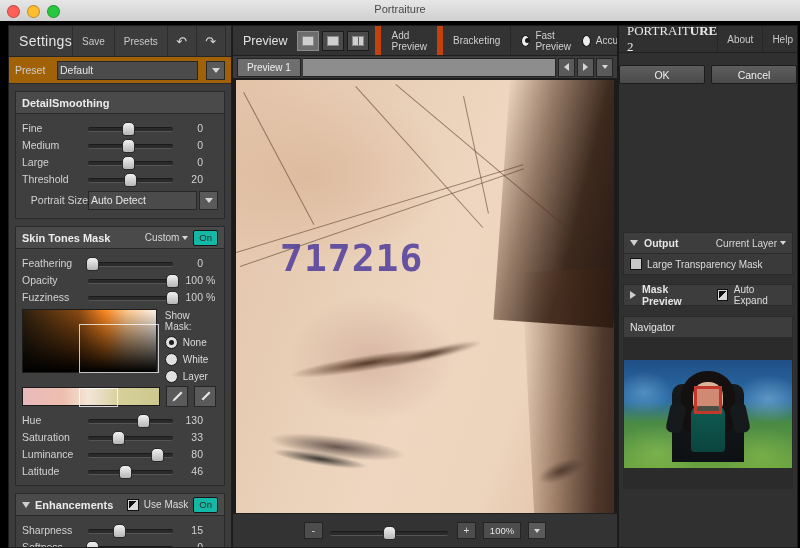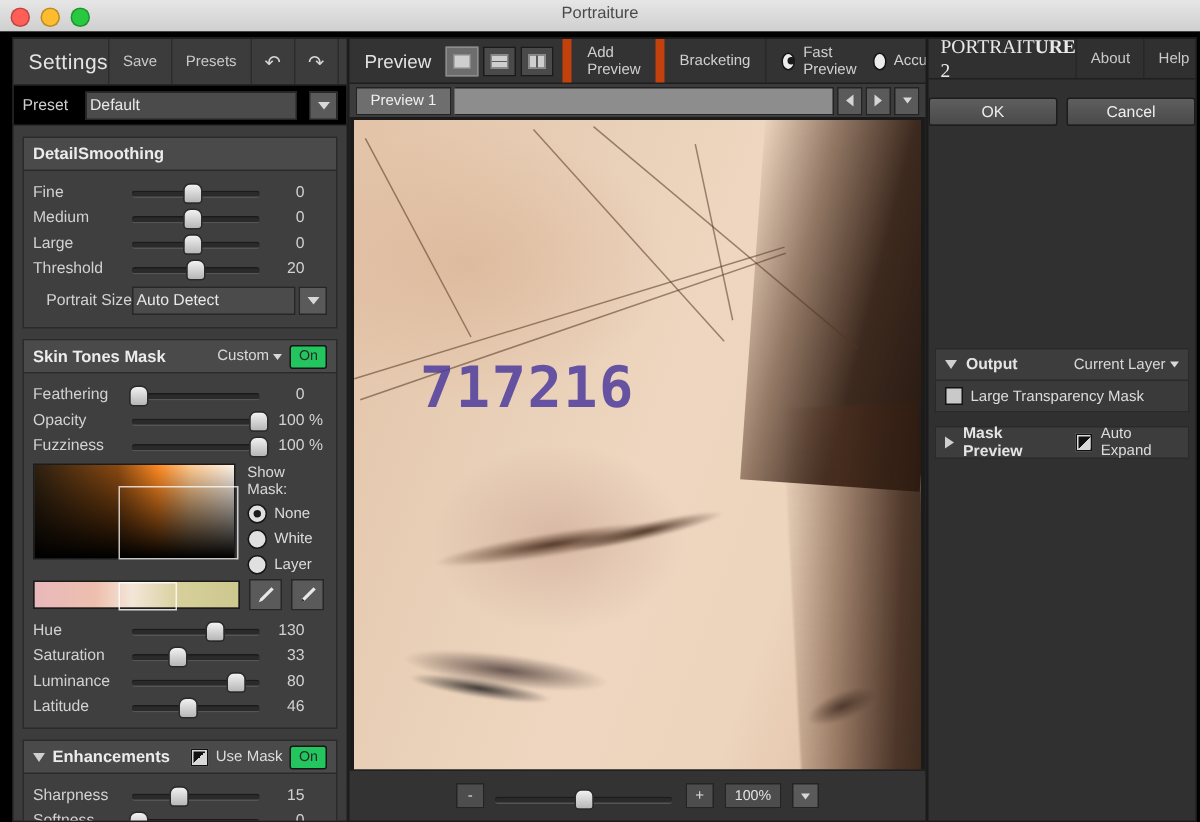--- a/index.html
+++ b/index.html
@@ -44,21 +44,21 @@
   }
   .hbtn{
     flex:0 0 auto;height:30px;padding:0 9px;display:flex;align-items:center;justify-content:center;
     font-size:10px;color:#c9c9c9;border-left:1px solid #2c2c2c;
   }
   .hbtn.ico{width:28px;padding:0;font-size:13px;color:#d6d6d6;}
   .hsep{flex:1 1 auto;}
 
   .preset-row{
     height:26px;display:flex;align-items:center;padding:0 6px;gap:6px;
-    border-bottom:1px solid #2c2c2c;background:#000000;
+    border-bottom:1px solid #2c2c2c;background:#a16207;
   }
   .preset-row .lab{font-size:10.5px;color:#cfcfcf;width:36px;}
   .combo{
     flex:1;height:17px;background:#4b4b4b;border:1px solid #272727;
     display:flex;align-items:center;position:relative;
   }
   .combo .val{font-size:10.5px;color:#e8e8e8;padding-left:2px;}
   .combo-arrow{
     width:17px;height:17px;background:#5a5a5a;border:1px solid #272727;
     margin-left:2px;display:flex;align-items:center;justify-content:center;flex:0 0 auto;
@@ -71,21 +71,21 @@
     height:21px;background:#4a4a4a;border-bottom:1px solid #2a2a2a;
     display:flex;align-items:center;padding:0 6px;gap:5px;
   }
   .sec-head .name{font-size:11px;color:#ececec;font-weight:bold;}
   .sec-head .sp{flex:1;}
   .tri{width:0;height:0;border-top:4px solid transparent;border-bottom:4px solid transparent;border-left:6px solid #cfcfcf;}
   .tri.open{border-left:4px solid transparent;border-right:4px solid transparent;border-top:6px solid #cfcfcf;border-bottom:0;}
   .mini-combo{display:flex;align-items:center;gap:3px;}
   .mini-combo .mv{font-size:10px;color:#d8d8d8;}
   .onbtn{
-    background:#22c55e;color:#2a2a2a;font-size:9.5px;border:1px solid #151515;
+    background:#14b8a6;color:#2a2a2a;font-size:9.5px;border:1px solid #151515;
     padding:0 5px;height:14px;line-height:14px;border-radius:2px;
   }
   .chk{width:10px;height:10px;background:#d9d9d9;border:1px solid #111;display:inline-block;position:relative;}
   .chk.on::after{content:"";position:absolute;left:1px;top:1px;width:8px;height:8px;
     background:linear-gradient(135deg,#111 0 50%,#d9d9d9 50% 100%);}
   .chk.empty{background:#c9c9c9;}
   .chk-lab{font-size:10px;color:#dcdcdc;}
 
   .rows{padding:5px 0 6px 0;}
   .row{display:flex;align-items:center;height:17px;padding:0 6px;}
@@ -596,16 +596,33 @@
       <div class="rsec" style="margin-top:9px">
         <div class="rsec-head">
           <span class="tri"></span>
           <span class="n">Mask Preview</span>
           <span class="sp"></span>
           <span class="chk on"></span>
           <span class="chk-lab">Auto Expand</span>
         </div>
       </div>
 
+      <div class="navsec">
+        <div class="nav-head">
+          <span class="n">Navigator</span>
+        </div>
+        <div class="navbox">
+          <div class="thumb">
+            <div class="bokeh"></div>
+            <div class="body"></div>
+            <div class="hair"></div>
+            <div class="face"></div>
+            <div class="armL"></div>
+            <div class="armR"></div>
+            <div class="scarf"></div>
+            <div class="redbox"></div>
+          </div>
+        </div>
+      </div>
     </div>
 
   </div>
 </div>
 
 </body></html>

